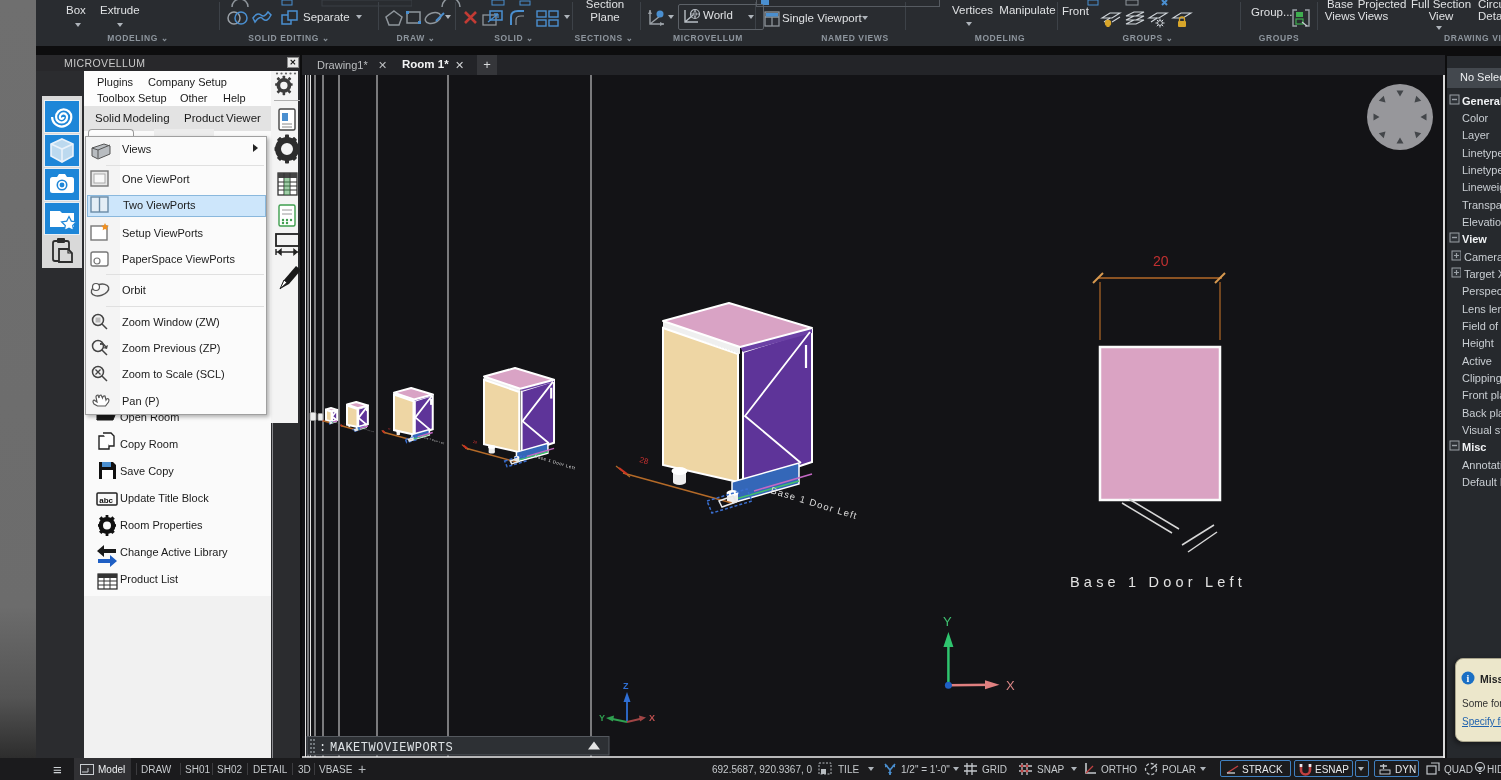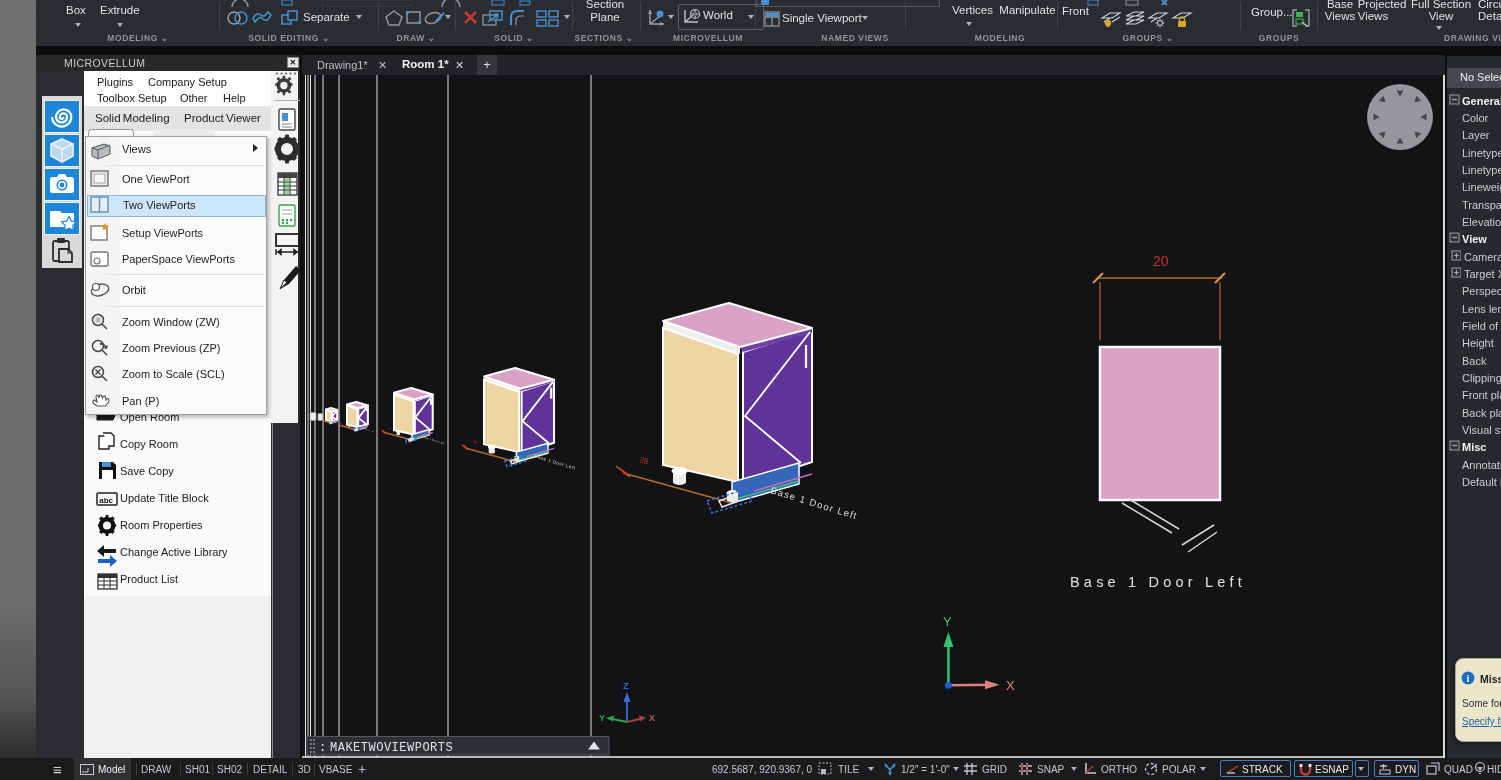--- a/index.html
+++ b/index.html
@@ -637,21 +637,21 @@
     <div class="prow" style="top:245px">
         <span style="position:absolute;left:15px;top:2px">Lens length</span>
       </div>
     <div class="prow" style="top:262px">
         <span style="position:absolute;left:15px;top:2px">Field of vie</span>
       </div>
     <div class="prow" style="top:279px">
         <span style="position:absolute;left:15px;top:2px">Height</span>
       </div>
     <div class="prow" style="top:297px">
-        <span style="position:absolute;left:15px;top:2px">Back</span>
+        <span style="position:absolute;left:15px;top:2px">Active</span>
       </div>
     <div class="prow" style="top:314px">
         <span style="position:absolute;left:15px;top:2px">Clipping</span>
       </div>
     <div class="prow" style="top:331px">
         <span style="position:absolute;left:15px;top:2px">Front plane</span>
       </div>
     <div class="prow" style="top:349px">
         <span style="position:absolute;left:15px;top:2px">Back plane</span>
       </div>

